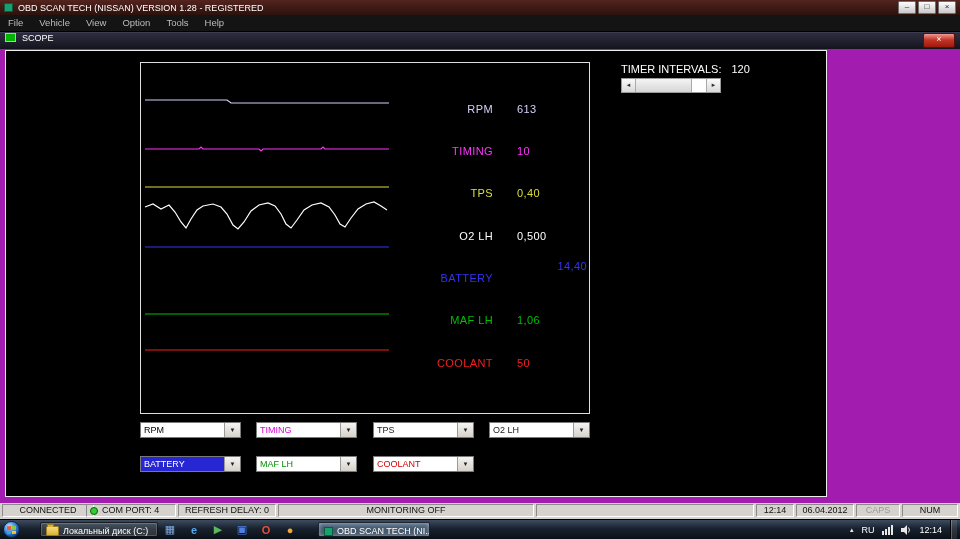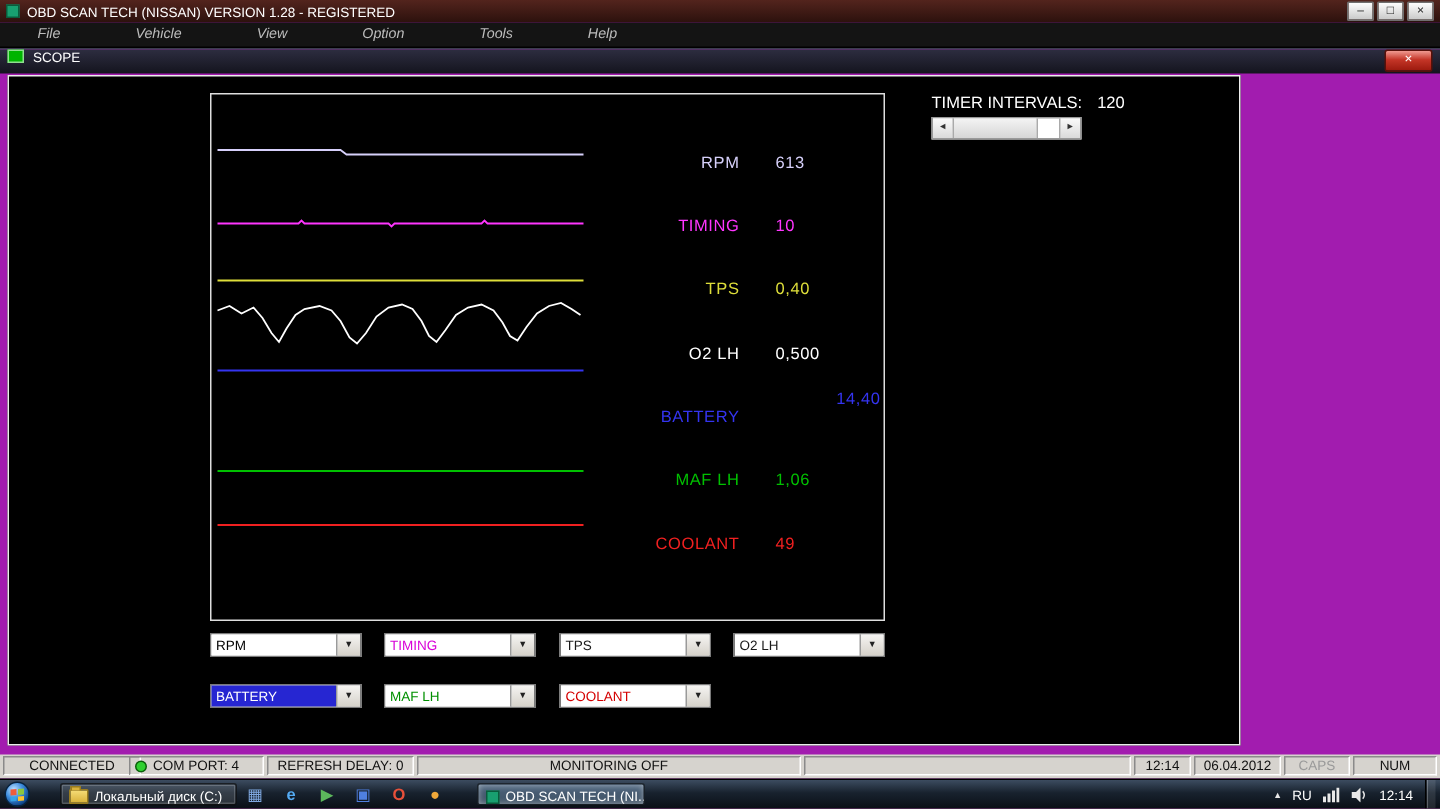--- a/index.html
+++ b/index.html
@@ -11,21 +11,21 @@
             background:linear-gradient(#53241d,#2c110d);display:flex;align-items:center;
             color:#fff;font-size:9px;}
   .app-icon{width:9px;height:9px;margin:0 5px 0 4px;background:#18a070;border:1px solid #0a5c3c;box-sizing:border-box;}
   .win-buttons{margin-left:auto;display:flex;gap:2px;padding-right:4px;}
   .win-btn{width:16px;height:11px;background:linear-gradient(#fdfdfd,#c9c9c9);border:1px solid #6f6f6f;
            font-size:8px;line-height:9px;text-align:center;color:#222;border-radius:1px;}
 
   
   .menubar{position:absolute;left:0;top:15px;width:100%;height:16px;background:#141414;
            display:flex;align-items:center;color:#bdbdbd;font-size:9.5px;border-bottom:1px solid #000;}
-  .menu-item{padding:0 25px;line-height:16px;font-style:italic;}
+  .menu-item{padding:0 8px;line-height:16px;}
 
   
   .scope-titlebar{position:absolute;left:0;top:32px;width:100%;height:17px;
             background:linear-gradient(#2d2d40,#14141e);display:flex;align-items:flex-start;
             color:#fff;font-size:9px;border-top:1px solid #3c3c50;box-sizing:border-box;}
   .scope-icon{width:11px;height:9px;margin:0 6px 0 5px;background:#00b400;border:1px solid #8fe08f;box-sizing:border-box;}
   .scope-close{margin-left:auto;margin-right:5px;width:30px;height:13px;
             background:linear-gradient(#f09a90,#c43527 45%,#9c1a0e);border:1px solid #57110a;
             border-radius:2px;color:#fff;font-size:9px;line-height:11px;text-align:center;}
 
@@ -127,21 +127,21 @@
       <div class="ch-value" style="top: 81px; color: rgb(255, 53, 255);">10</div>
       <div class="ch-label" style="top: 123px; color: rgb(222, 222, 58);">TPS</div>
       <div class="ch-value" style="top: 123px; color: rgb(222, 222, 58);">0,40</div>
       <div class="ch-label" style="top: 166px; color: rgb(255, 255, 255);">O2 LH</div>
       <div class="ch-value" style="top: 166px; color: rgb(255, 255, 255);">0,500</div>
       <div class="ch-label" style="top: 208px; color: rgb(52, 52, 240);">BATTERY</div>
       <div class="ch-value" style="top: 196px; color: rgb(52, 52, 240); text-align: right;">14,40</div>
       <div class="ch-label" style="top: 250px; color: rgb(0, 192, 0);">MAF LH</div>
       <div class="ch-value" style="top: 250px; color: rgb(0, 192, 0);">1,06</div>
       <div class="ch-label" style="top: 293px; color: rgb(240, 32, 32);">COOLANT</div>
-      <div class="ch-value" style="top: 293px; color: rgb(240, 32, 32);">49</div>
+      <div class="ch-value" style="top: 293px; color: rgb(240, 32, 32);">50</div>
     </div>
 
     <div class="timer-row">
       <span>TIMER INTERVALS:</span>
       <span>120</span>
     </div>
     <div class="scrollbar">
       <span class="sb-btn">◄</span>
       <span class="sb-thumb"></span>
       <span class="sb-btn right">►</span>

